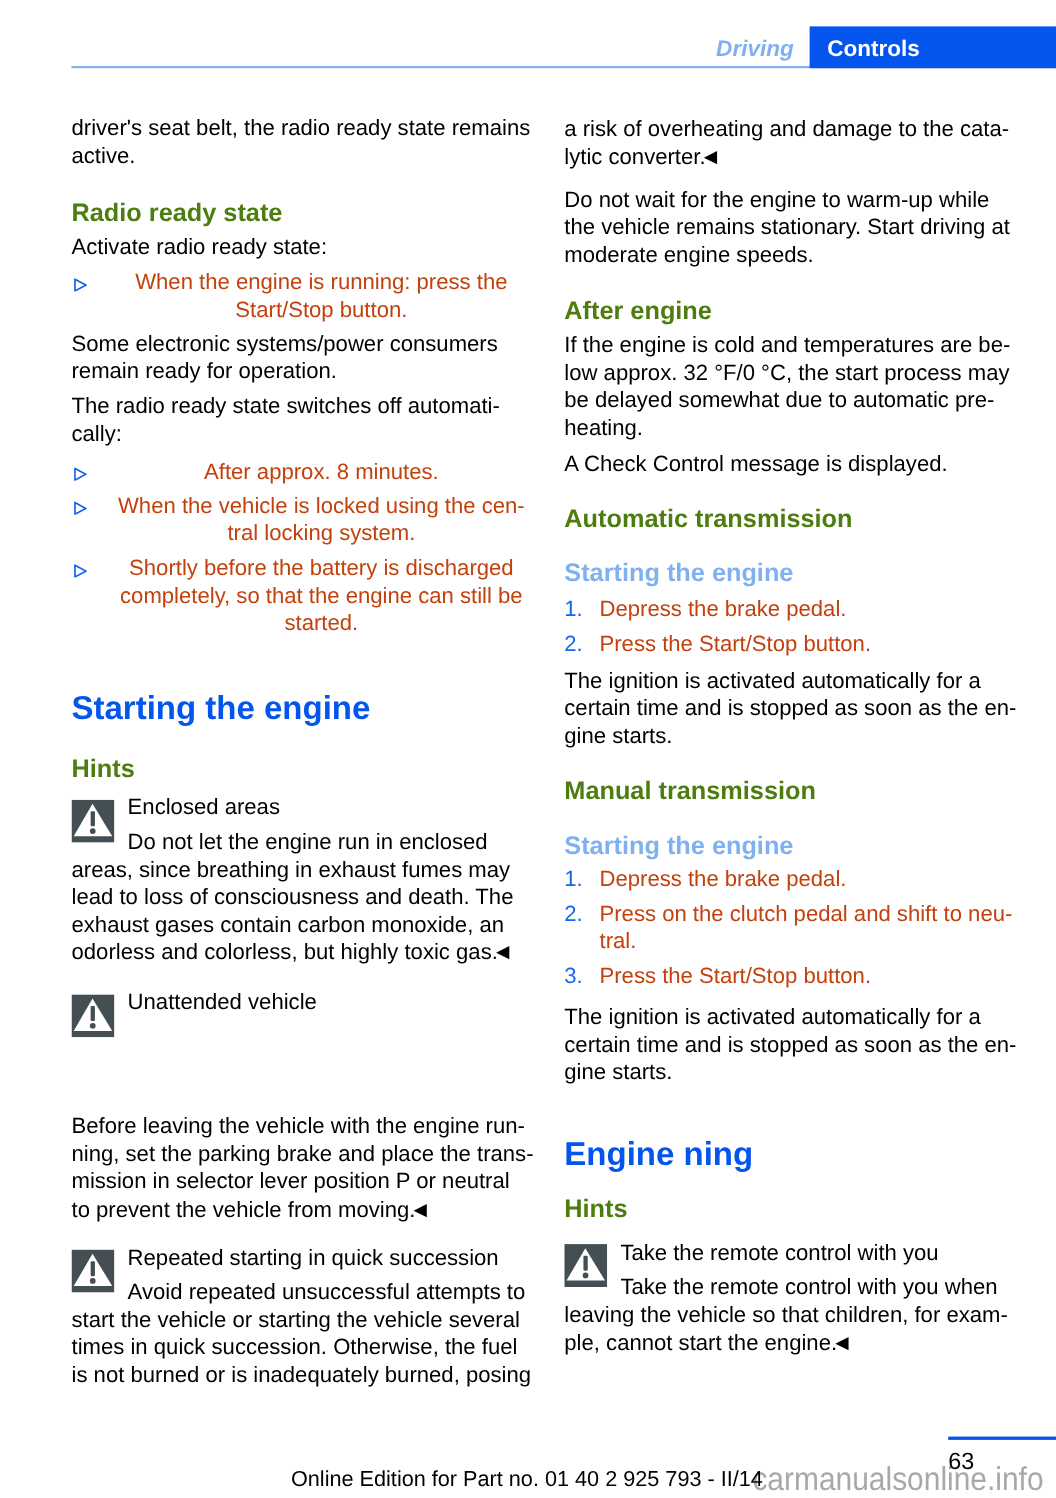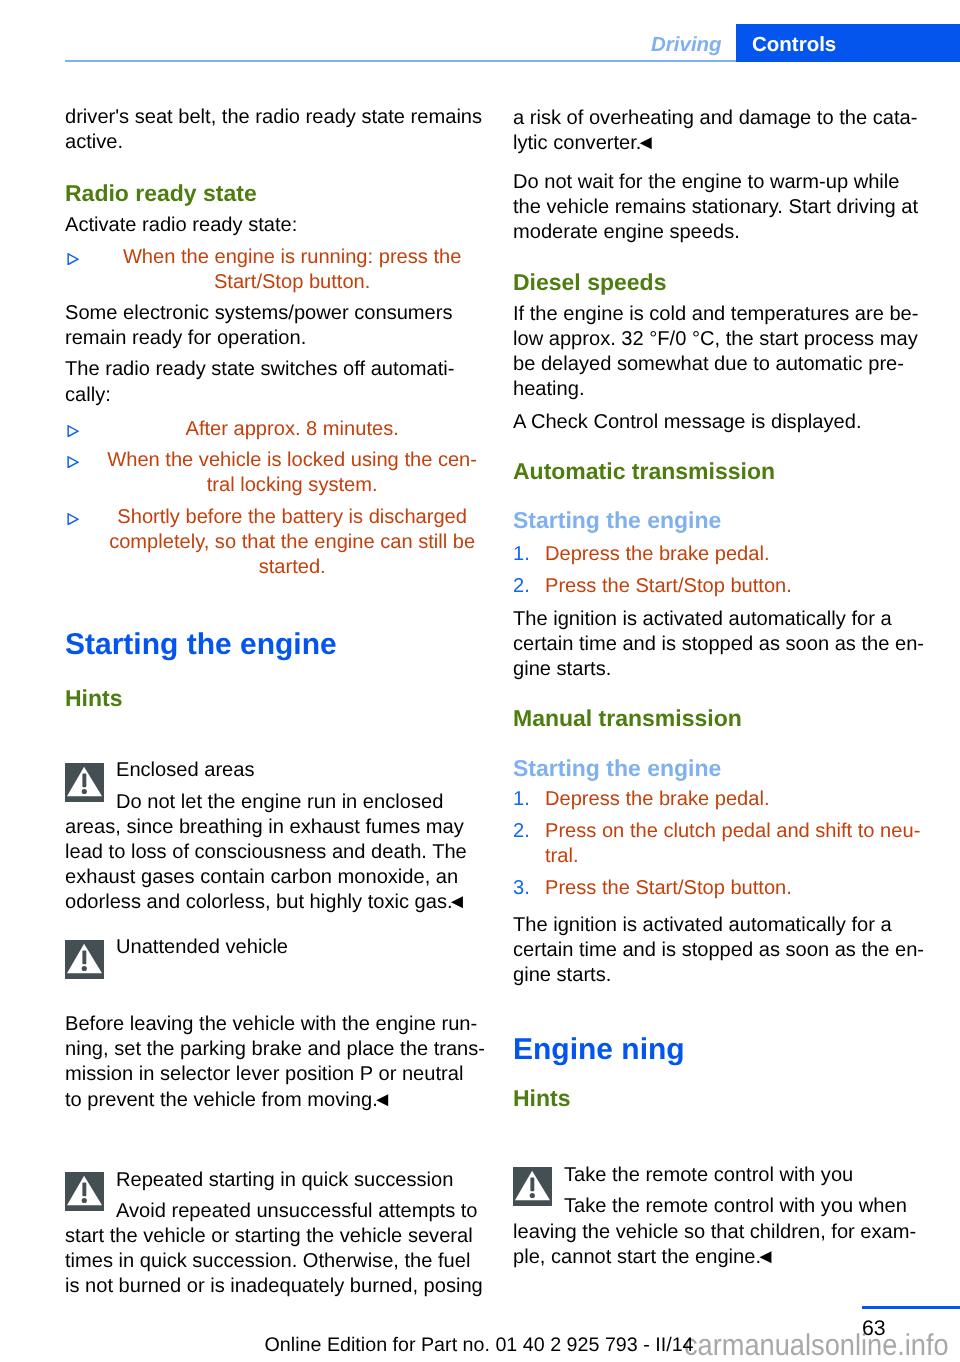--- a/index.html
+++ b/index.html
@@ -34,21 +34,21 @@
   .li{position:absolute;left:0;width:420.3px;}
   .li .mk{position:absolute;left:2.0px;top:7.9px;width:12px;height:12px;line-height:0;}
   .li .tx{margin:0;padding-left:34px;font-size:20.1px;line-height:25.2px;color:#c2410c;box-sizing:border-box;text-align:center;}
 
   
   .ni{position:absolute;left:0;width:420.3px;}
   .ni .nm{position:absolute;left:0px;top:0;font-size:20.1px;line-height:25.2px;color:#1267ef;}
   .ni .tx{margin:0;padding-left:32px;font-size:20.1px;line-height:25.2px;color:#c2410c;box-sizing:border-box;}
 
   
-  .warn{position:absolute;left:0;width:420.3px;margin-top:36px;}
+  .warn{position:absolute;left:0;width:420.3px;}
   .warn .ico{position:absolute;left:0;top:4.4px;width:39px;height:39px;line-height:0;}
   .warn .ttl{margin:0;padding-left:51px;font-size:20.1px;line-height:25.2px;color:#000;box-sizing:border-box;}
   .warn .bdy{margin:6.1px 0 0 0;font-size:20.1px;line-height:25.2px;color:#000;text-indent:51px;}
 
   
   .ft-rule{position:absolute;left:862px;top:1306.3px;width:98px;height:2.8px;background:#0355ee;}
   .ft-page{position:absolute;left:862px;top:1317.5px;font-size:21.3px;line-height:21px;color:#000;}
   .ft-note{position:absolute;left:264.5px;top:1335.4px;font-size:19.7px;line-height:21px;color:#000;white-space:nowrap;}
   .wm{position:absolute;left:684px;top:1330.5px;font-size:30px;line-height:30px;color:#a8a8a8;white-space:nowrap;transform:scaleX(0.907);transform-origin:0 0;}
 
@@ -152,21 +152,21 @@
   </div>
 
   <div class="col col-right">
     <div class="blk" style="top:106.0px">
         <p class="t">a risk of overheating and damage to the cata­lytic converter.<span class="endmark">◄</span></p>
       </div>
     <div class="blk" style="top:169.7px;width:412px">
         <p class="t">Do not wait for the engine to warm-up while the vehicle remains stationary. Start driving at moderate engine speeds.</p>
       </div>
     <div class="blk" style="top:268.5px">
-        <h2 class="t">Diesel speeds</h2>
+        <h2 class="t">After engine</h2>
       </div>
     <div class="blk" style="top:301.7px">
         <p class="t">If the engine is cold and temperatures are be­low approx. 32 °F/0 °C, the start process may be delayed somewhat due to automatic pre-heating.</p>
       </div>
     <div class="blk" style="top:409.5px">
         <p class="t">A Check Control message is displayed.</p>
       </div>
     <div class="blk" style="top:458.1px">
         <h2 class="t">Automatic transmission</h2>
       </div>

